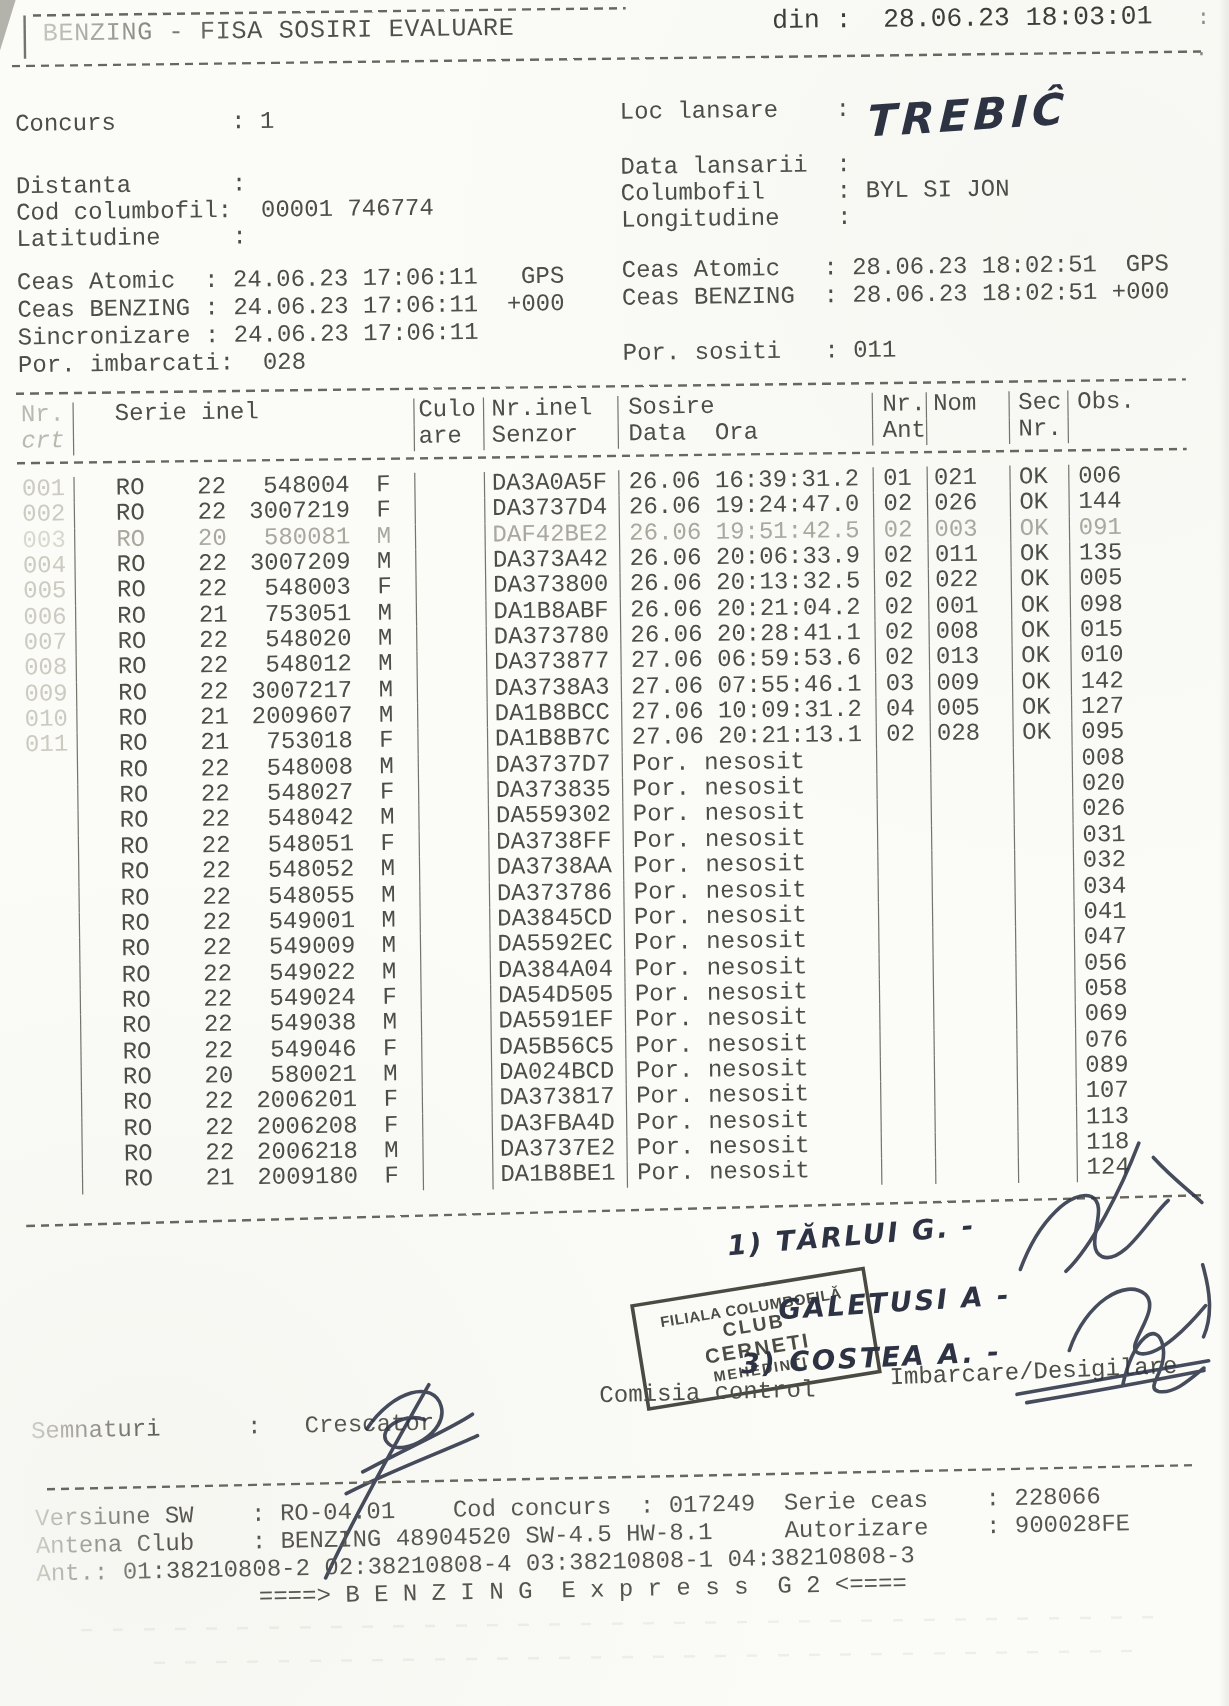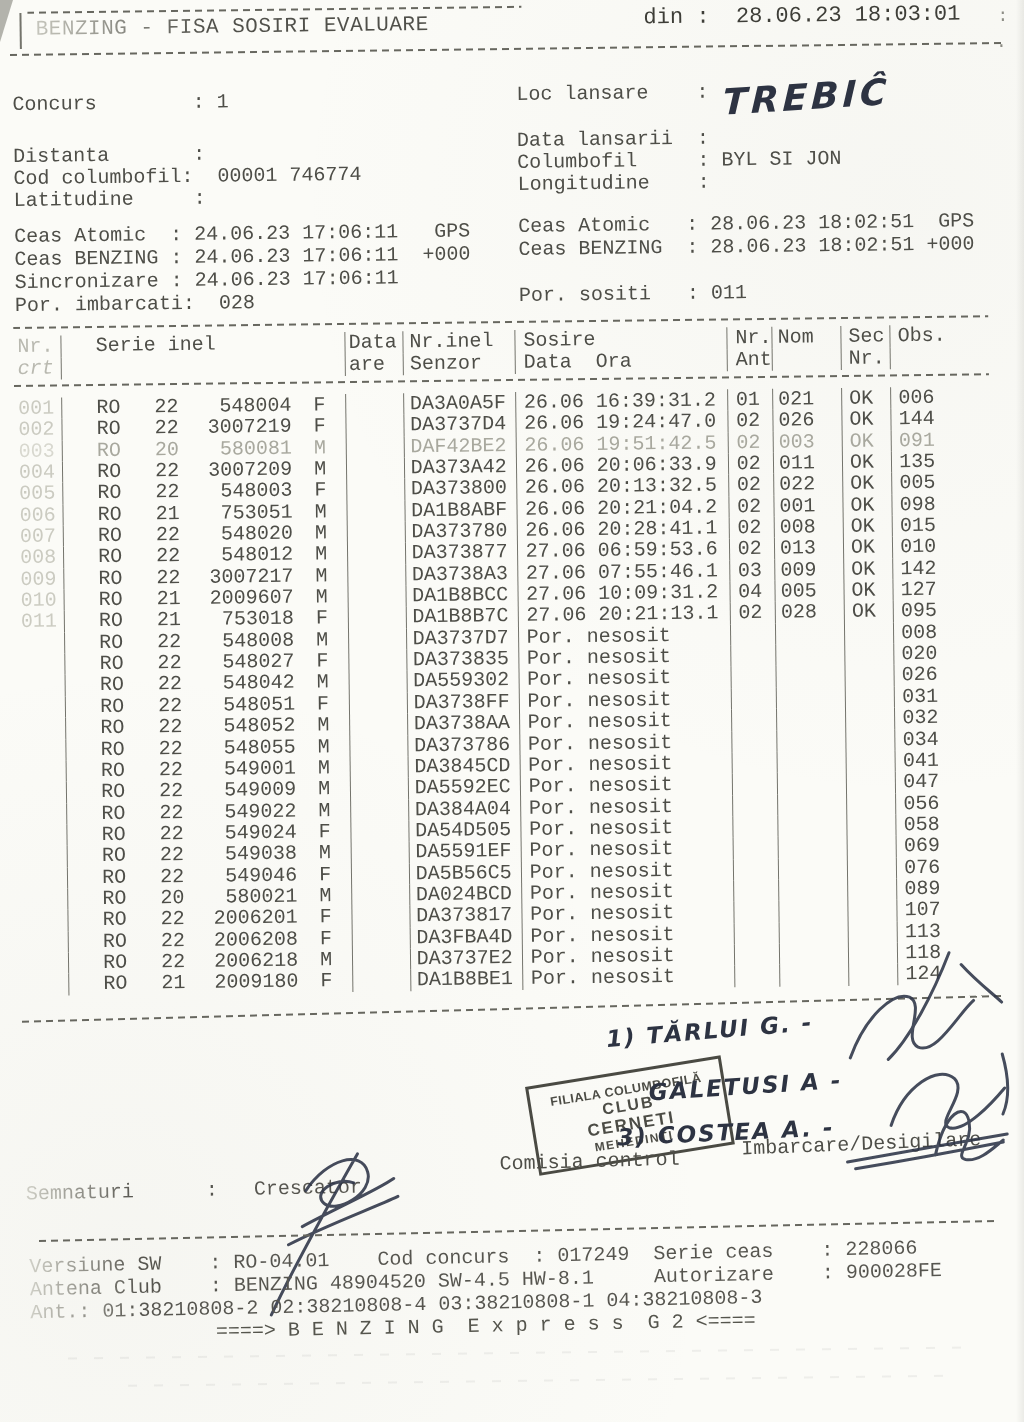--- a/index.html
+++ b/index.html
@@ -29,21 +29,21 @@
   }
   
   .tbl{position:absolute;left:20px;top:330px;width:945px;font-size:20px;}
   .trow{display:flex;height:21.35px;line-height:21.35px;white-space:pre;}
   .hrow{height:22px;line-height:22px;}
   .tc{display:block;box-sizing:border-box;white-space:pre;overflow:visible;}
   .bL{border-left:1.5px solid #74746c;}
   .c-nr {width:46px;padding-left:2px;color:#cbcbc1;}
   .c-serie{width:289px;display:flex;}
   .s-co{width:92px;padding-left:34px;box-sizing:border-box;}
-  .s-yr{width:34px;box-sizing:border-box;}
+  .s-yr{width:34px;text-align:right;box-sizing:border-box;}
   .s-no{width:103px;text-align:right;box-sizing:border-box;}
   .s-sx{width:34px;text-align:right;box-sizing:border-box;}
   .c-culo{width:59px;padding-left:3px;}
   .c-sen {width:114px;padding-left:6px;}
   .c-sos {width:216px;padding-left:8px;}
   .c-ant {width:46px;padding-left:8px;}
   .c-nom {width:60px;padding-left:5px;}
   .c-sec {width:50px;padding-left:7px;margin-left:10px;}
   .c-obs {width:72px;padding-left:7px;}
   .hpadL{padding-left:34px;}
@@ -102,21 +102,21 @@
     <div class="line" style="left:524px;top:239px;">Ceas BENZING  : 28.06.23 18:02:51 +000</div>
     <div class="line" style="left:20px;top:266px;">Sincronizare : 24.06.23 17:06:11</div>
     <div class="line" style="left:20px;top:289px;">Por. imbarcati:  028</div>
     <div class="line" style="left:524px;top:285px;">Por. sositi   : 011</div>
 
     <div class="dash" style="left:18px;top:321px;width:975px;"></div>
     <div class="tbl">
       <div class="trow hrow">
         <span class="tc c-nr" style="color:#b9b9b0;">Nr.</span>
         <span class="tc c-serie bL hpadL">Serie inel</span>
-        <span class="tc c-culo bL">Data</span>
+        <span class="tc c-culo bL">Culo</span>
         <span class="tc c-sen bL">Nr.inel</span>
         <span class="tc c-sos bL">Sosire</span>
         <span class="tc c-ant bL">Nr.</span>
         <span class="tc c-nom bL">Nom</span>
         <span class="tc c-sec bL">Sec</span>
         <span class="tc c-obs bL">Obs.</span>
       </div>
       <div class="trow hrow">
         <span class="tc c-nr" style="color:#b9b9b0;font-style:italic;">crt</span>
         <span class="tc c-serie bL hpadL"></span>

